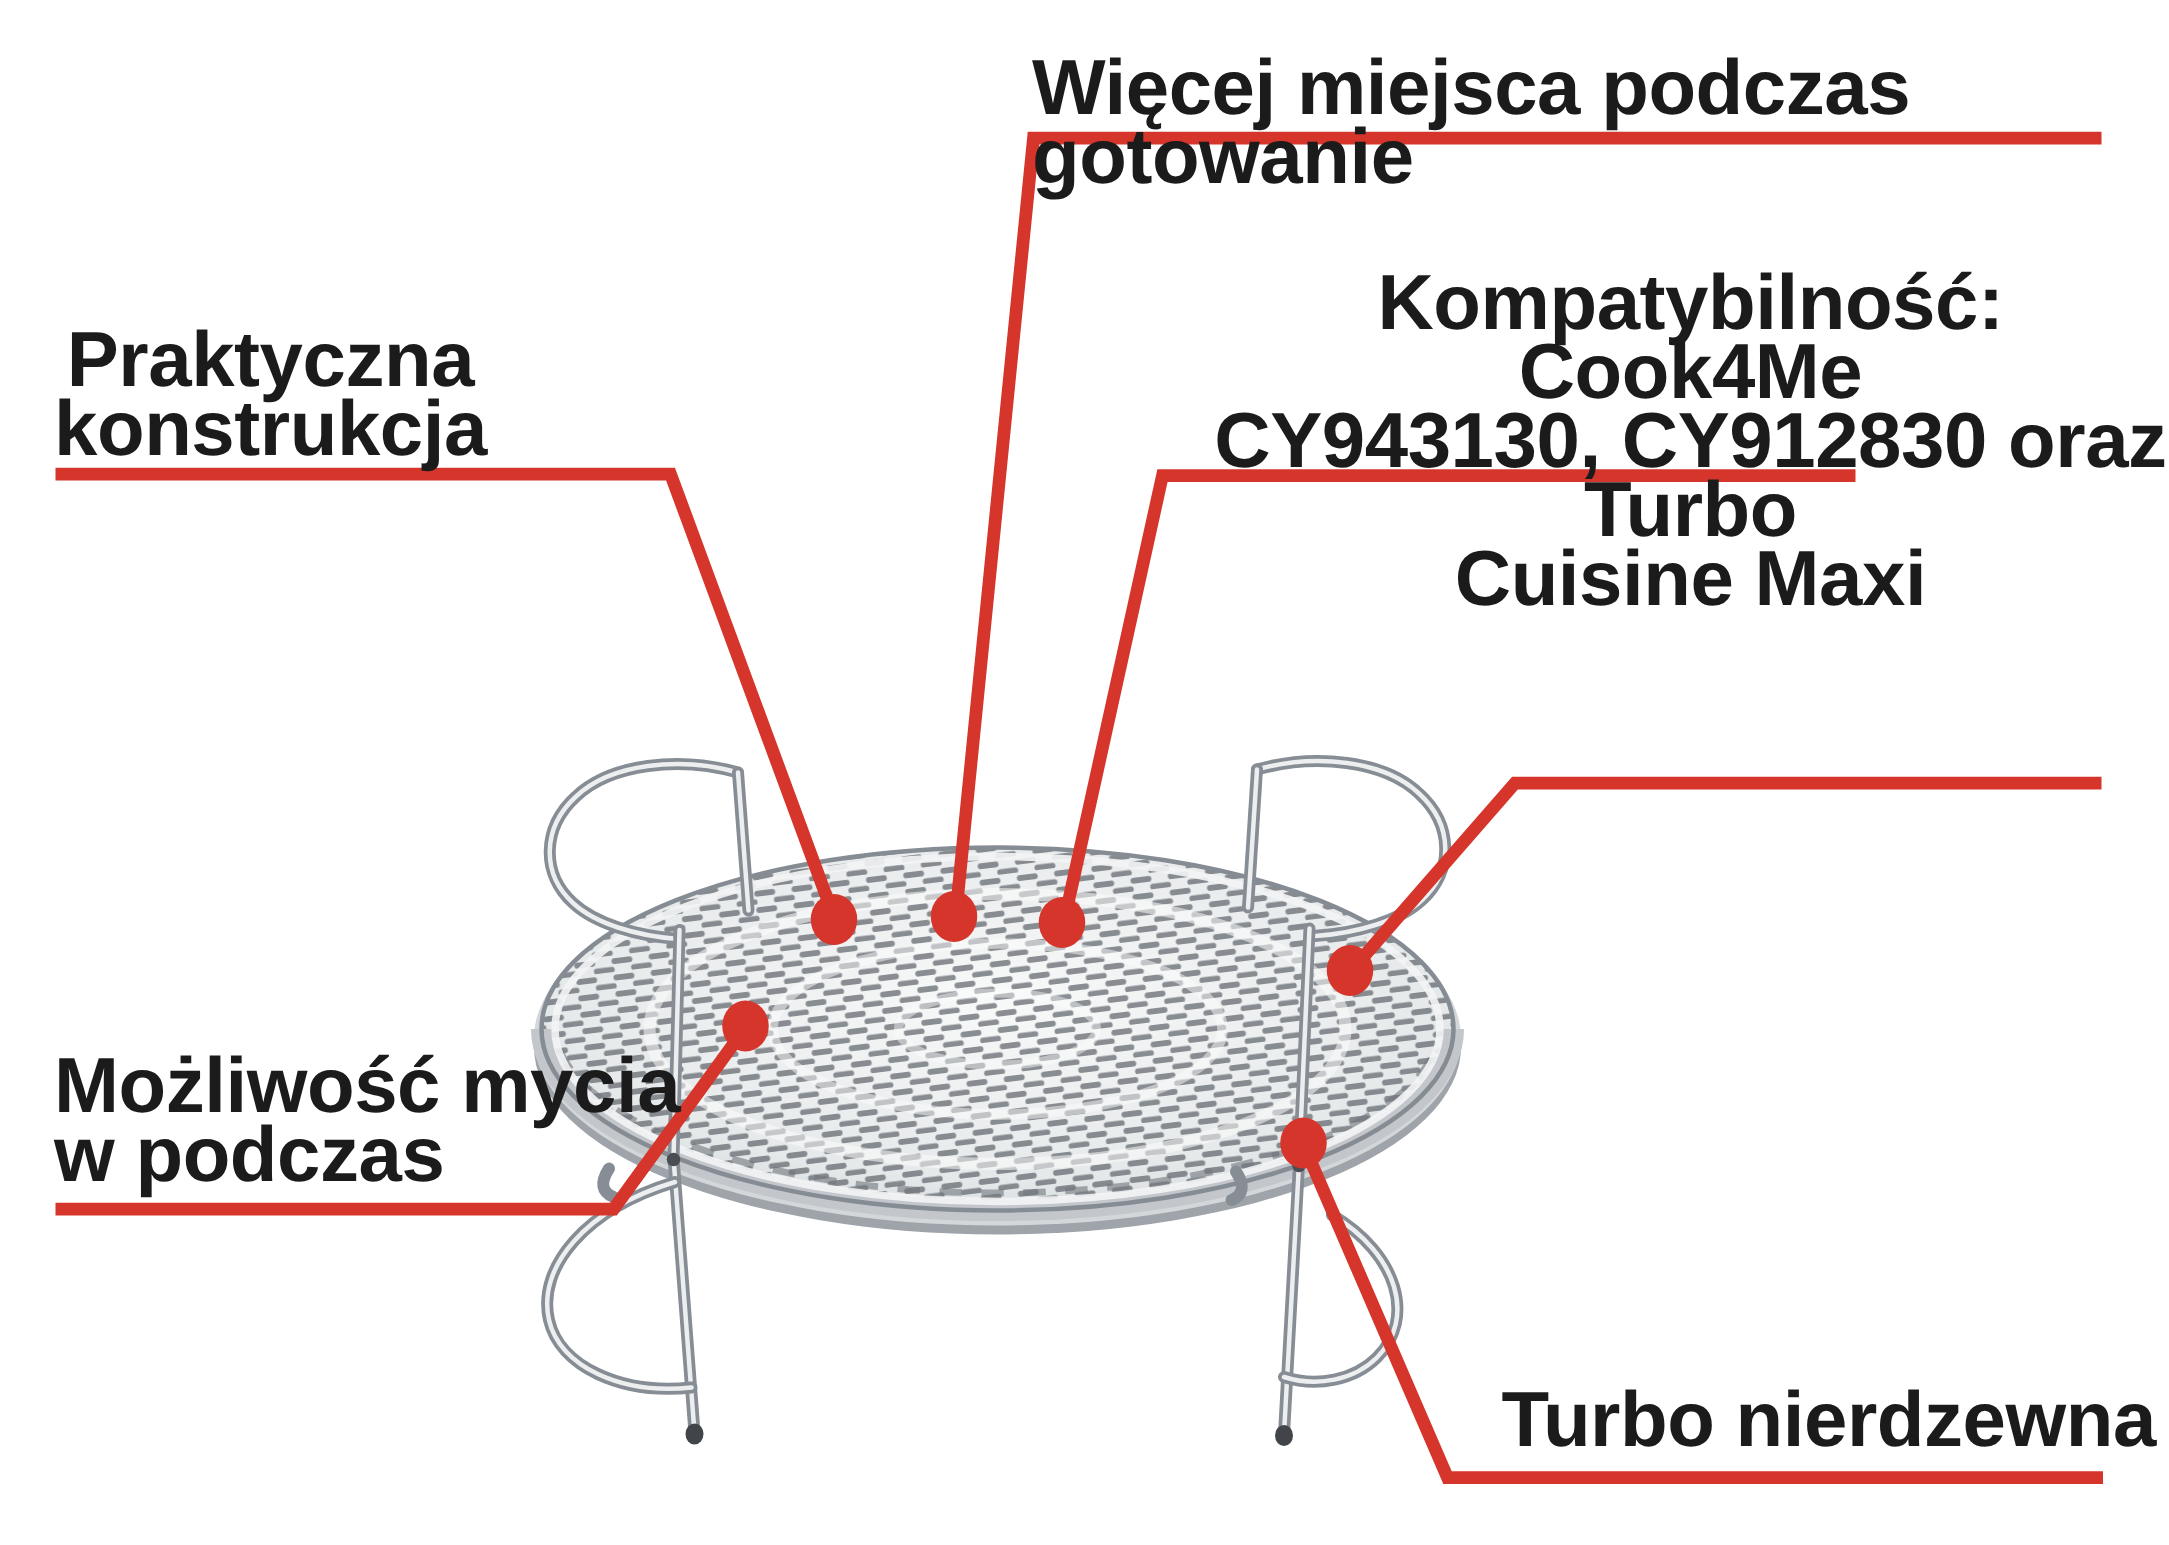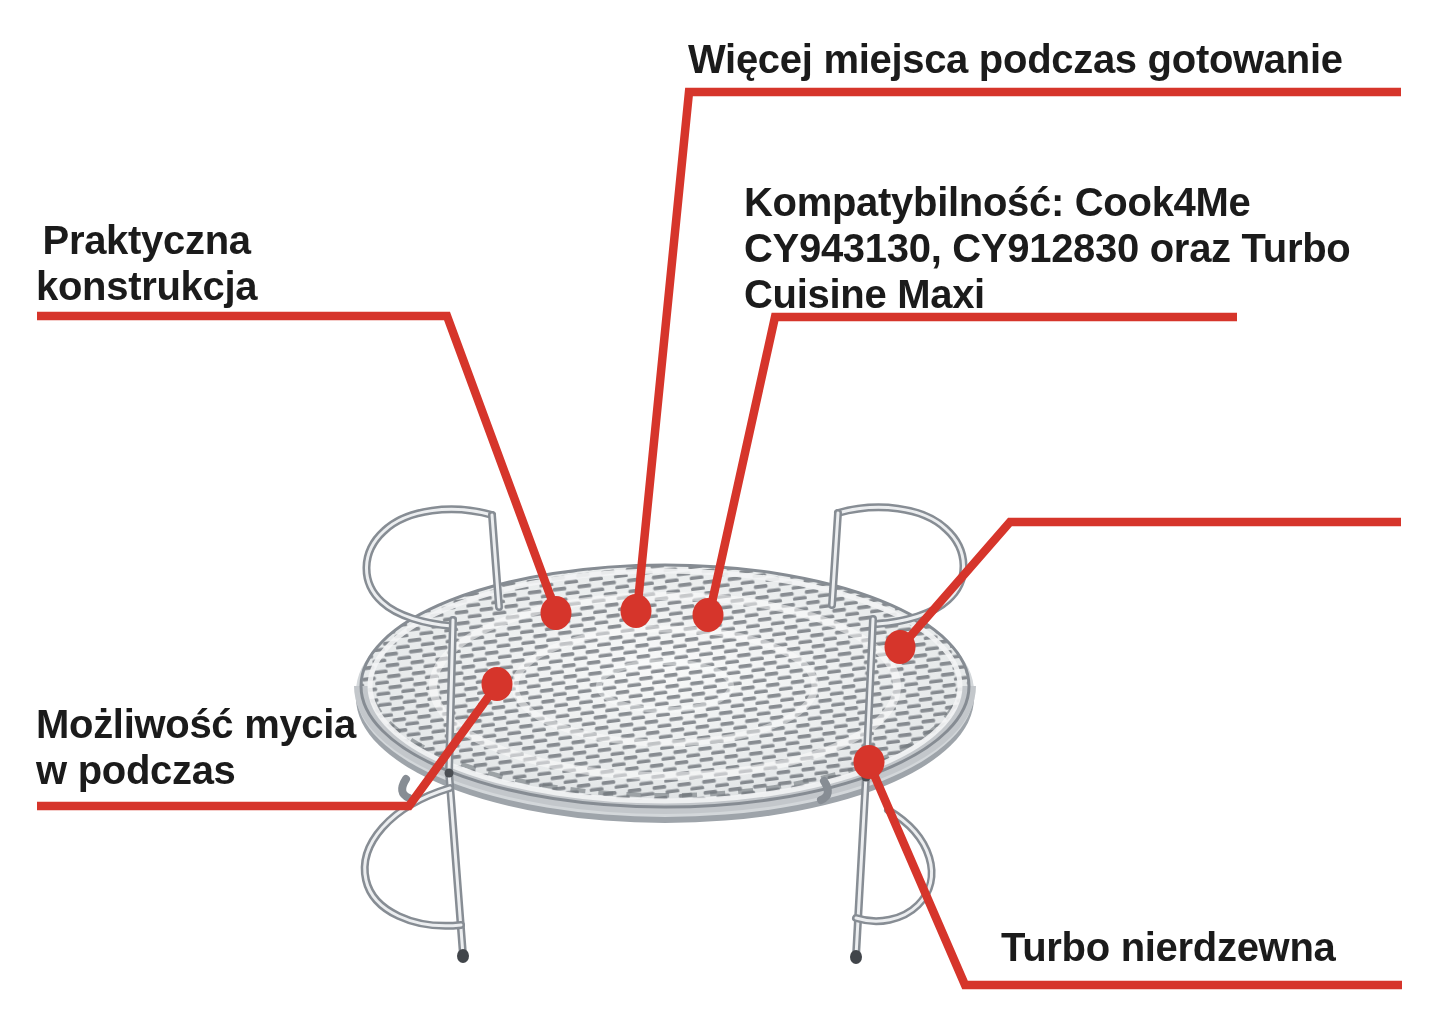--- a/index.html
+++ b/index.html
@@ -12,28 +12,28 @@
     position:relative;
     width:1446px;
     height:1030px;
     background:var(--bg);
     overflow:hidden;
     font-family:"Liberation Sans", sans-serif;
   }
   .label{
     position:absolute;
     font-weight:700;
-    font-size:40px;
+    font-size:52px;
     line-height:46px;
     letter-spacing:-0.3px;
     color:var(--text);
     white-space:pre-line;
   }
   #label-more-space   {left:688px; top:36px;}
-  #label-compatibility{left:744px; top:179px;}
+  #label-compatibility{left:808px; top:179px;text-align:center;}
   #label-practical    {left:36px;  top:217px;text-align:center;}
   #label-easy         {left:1003px;top:467px;}
   #label-dishwasher   {left:36px;  top:701px;}
   #label-steel        {left:1001px;top:924px;}
 
   svg.scene{position:absolute;left:0;top:0;}
 
   .wire-base{stroke:#878d94;stroke-width:8;fill:none;stroke-linecap:round;}
   .wire-hi  {stroke:#eceef0;stroke-width:3;fill:none;stroke-linecap:round;}
   .lead{stroke:var(--accent);stroke-width:8.5;fill:none;stroke-linejoin:miter;stroke-linecap:butt;}

